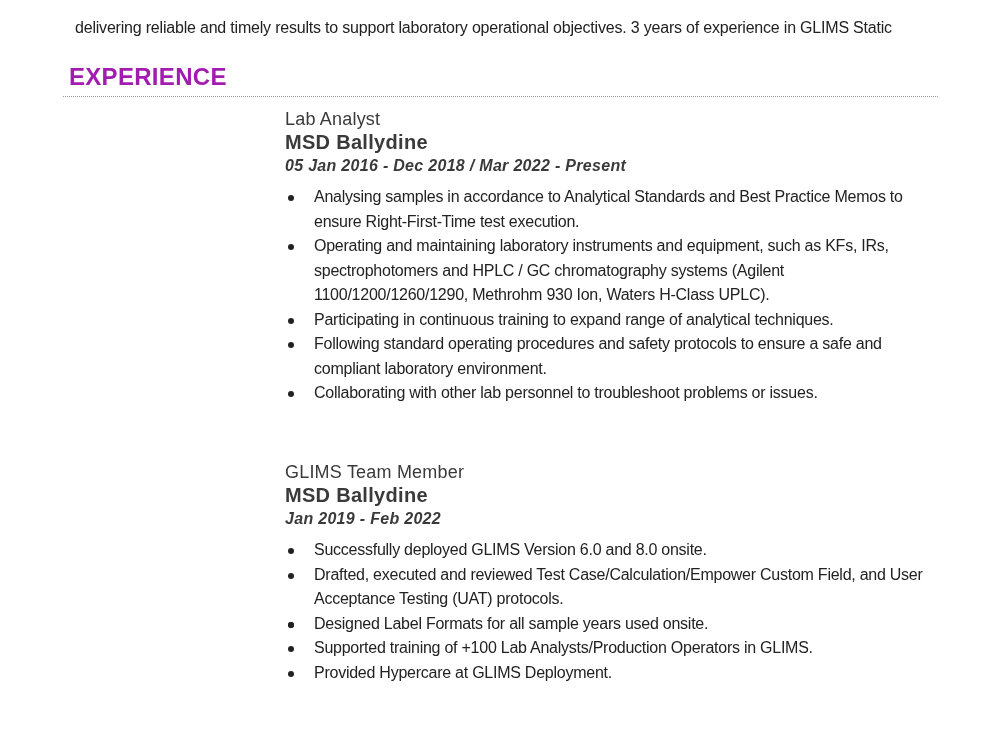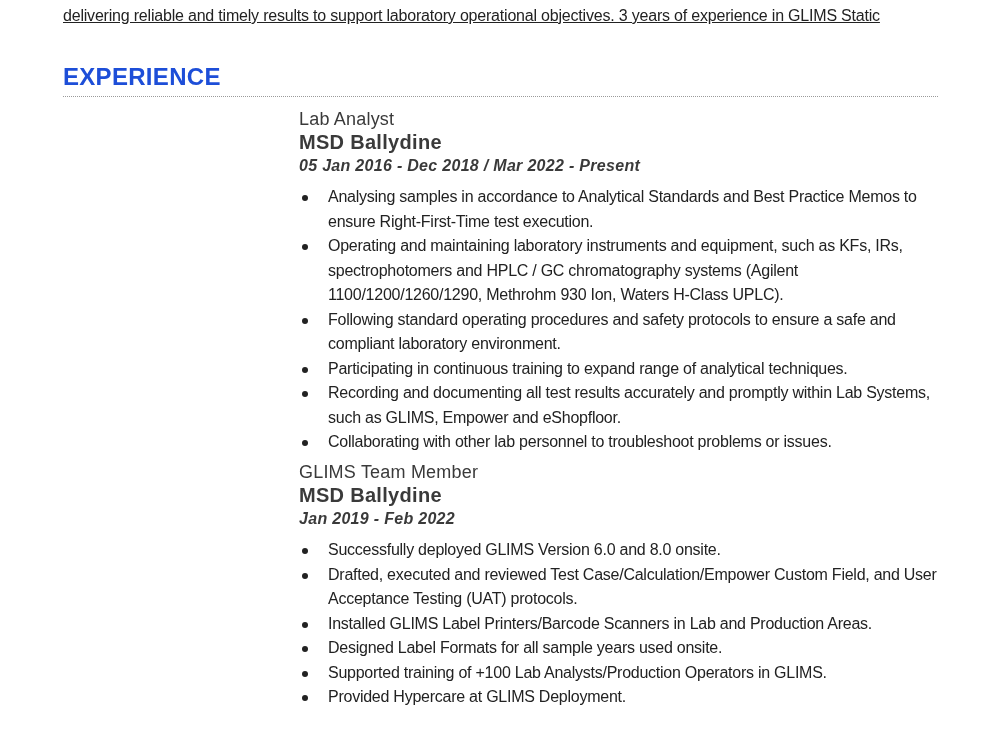--- a/index.html
+++ b/index.html
@@ -19,41 +19,41 @@
       position: absolute;
       left: 63px;
       top: 0px;
       width: 880px;
       font-size: 16px;
       line-height: 25px;
       color: #222;
       font-stretch: condensed;
       letter-spacing: -0.2px;
     }
-    .summary p { margin: 0; text-decoration: underline; }
+    .summary p { margin: 12px; }
     .section-title {
       position: absolute;
-      left: 63px;
+      left: 69px;
       top: 63px;
       font-size: 24px;
       font-weight: bold;
-      color: #1d4ed8;
+      color: #a21caf;
       letter-spacing: 0.3px;
     }
     .section-rule {
       position: absolute;
       left: 63px;
       top: 96px;
       width: 875px;
       height: 0;
       border-top: 1px dotted #9a9a9a;
     }
     .job {
       position: absolute;
-      left: 299px;
+      left: 285px;
       width: 650px;
     }
     .job-title {
       font-size: 18px;
       line-height: 23px;
       color: #3a3a3a;
       letter-spacing: 0.2px;
     }
     .job-company {
       font-size: 20px;
@@ -103,32 +103,31 @@
 <div class="section-title">EXPERIENCE</div>
 <div class="section-rule"></div>
 
 <div class="job" style="top:108px;">
   <div class="job-title">Lab Analyst</div>
   <div class="job-company">MSD Ballydine</div>
   <div class="job-dates">05 Jan 2016 - Dec 2018 / Mar 2022 - Present</div>
   <ul class="bullets">
     <li><span class="dot"></span><span>Analysing samples in accordance to Analytical Standards and Best Practice Memos to ensure Right-First-Time test execution.</span></li>
     <li><span class="dot"></span><span>Operating and maintaining laboratory instruments and equipment, such as KFs, IRs, spectrophotomers and HPLC / GC chromatography systems (Agilent 1100/1200/1260/1290, Methrohm 930 Ion, Waters H-Class UPLC).</span></li>
+    <li><span class="dot"></span><span>Participating in continuous training to expand range of analytical techniques.</span></li>
     <li><span class="dot"></span><span>Following standard operating procedures and safety protocols to ensure a safe and compliant laboratory environment.</span></li>
-    <li><span class="dot"></span><span>Participating in continuous training to expand range of analytical techniques.</span></li>
-    <li><span class="dot"></span><span>Recording and documenting all test results accurately and promptly within Lab Systems, such as GLIMS, Empower and eShopfloor.</span></li>
     <li><span class="dot"></span><span>Collaborating with other lab personnel to troubleshoot problems or issues.</span></li>
   </ul>
 </div>
 
 <div class="job" style="top:461px;">
   <div class="job-title">GLIMS Team Member</div>
   <div class="job-company">MSD Ballydine</div>
   <div class="job-dates">Jan 2019 - Feb 2022</div>
   <ul class="bullets">
     <li><span class="dot"></span><span>Successfully deployed GLIMS Version 6.0 and 8.0 onsite.</span></li>
     <li><span class="dot"></span><span>Drafted, executed and reviewed Test Case/Calculation/Empower Custom Field, and User Acceptance Testing (UAT) protocols.</span></li>
-    <li><span class="dot"></span><span>Installed GLIMS Label Printers/Barcode Scanners in Lab and Production Areas.</span></li>
+    <li><span class="dot"></span></li>
     <li><span class="dot"></span><span>Designed Label Formats for all sample years used onsite.</span></li>
     <li><span class="dot"></span><span>Supported training of +100 Lab Analysts/Production Operators in GLIMS.</span></li>
     <li><span class="dot"></span><span>Provided Hypercare at GLIMS Deployment.</span></li>
   </ul>
 </div>
 
 </body></html>

